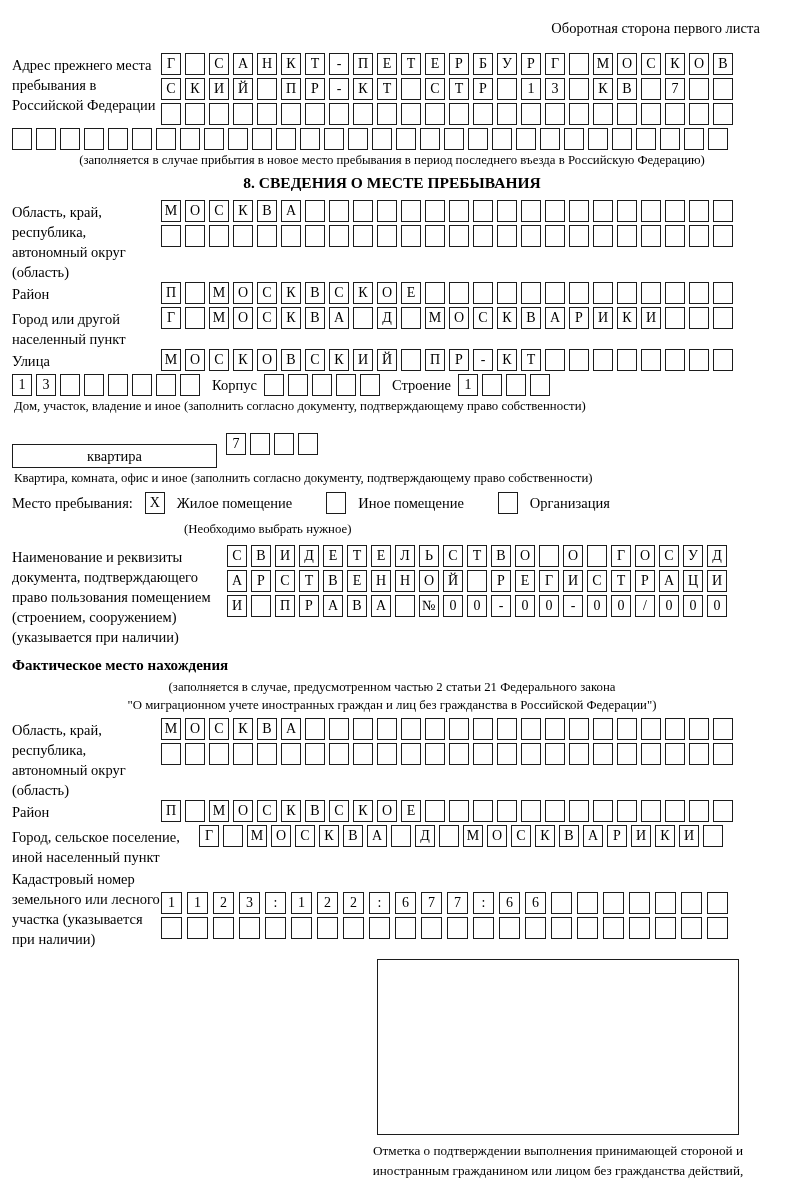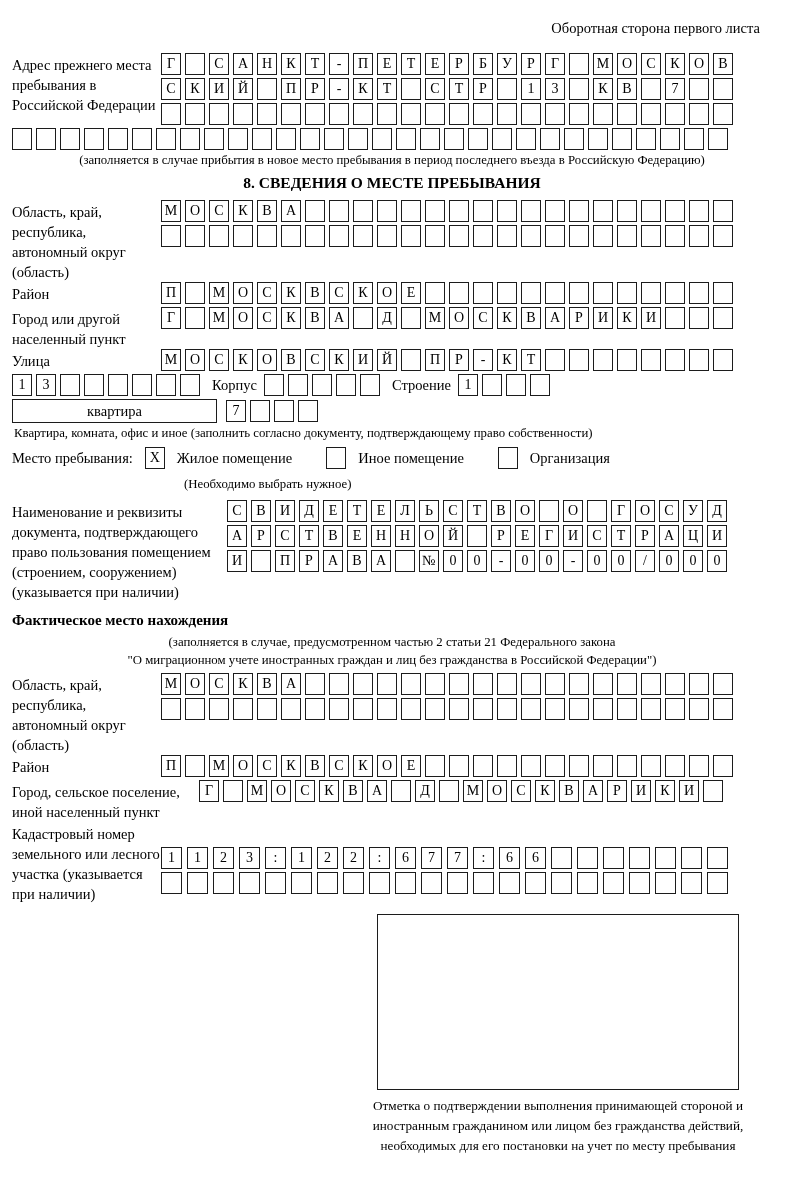--- a/index.html
+++ b/index.html
@@ -22,21 +22,21 @@
   .cell.wide { width:21px; margin-right:5px; }
 
   .note-center { text-align:center; font-size:12.8px; margin:3px 0 5px 0; }
   .sec-title { text-align:center; font-weight:bold; font-size:15.5px; margin:6px 0 8px 0; }
   .fact-title { text-align:left; font-weight:bold; font-size:15px; margin:10px 0 6px 0; }
 
   .inline-row { display:flex; align-items:center; margin-bottom:3px; }
   .bigbox { box-sizing:border-box; border:1.6px solid #1c1c1c; height:24px; display:flex;
             align-items:center; justify-content:center; font-size:14.5px; }
   .bigbox.dom { width:167px; margin-right:9px; }
-  .bigbox.kvartira { width:205px; margin-right:9px; }
+  .bigbox.kvartira { width:205px; margin-right:9px;margin-top:24px; }
   .mid-label { font-size:14.5px; margin:0 7px 0 8px; }
 
   .caption { font-size:12.8px; margin:1px 0 6px 2px; }
 
   .stay-row { display:flex; align-items:center; font-size:14.5px; margin-top:5px; }
   .checkbox { box-sizing:border-box; flex:0 0 auto; width:20px; height:22px; border:1.6px solid #1c1c1c;
               display:flex; align-items:center; justify-content:center; font-size:14px; margin:0 12px; }
   .stay-gap { margin-left:34px; }
   .choose-note { font-size:12.8px; margin:8px 0 8px 172px; }
 
@@ -344,20 +344,21 @@
         <span class="cell"></span>
       </div>
     <span class="mid-label">Строение</span>
     <div class="box-row" style="margin-bottom:0">
         <span class="cell">1</span>
         <span class="cell"></span>
         <span class="cell"></span>
         <span class="cell"></span>
       </div>
   </div>
+  <div class="caption">Дом, участок, владение и иное (заполнить согласно документу, подтверждающему право собственности)</div>
 
   <div class="inline-row">
     <div class="bigbox kvartira">квартира</div>
     <div class="box-row" style="margin-bottom:0">
         <span class="cell">7</span>
         <span class="cell"></span>
         <span class="cell"></span>
         <span class="cell"></span>
       </div>
   </div>

